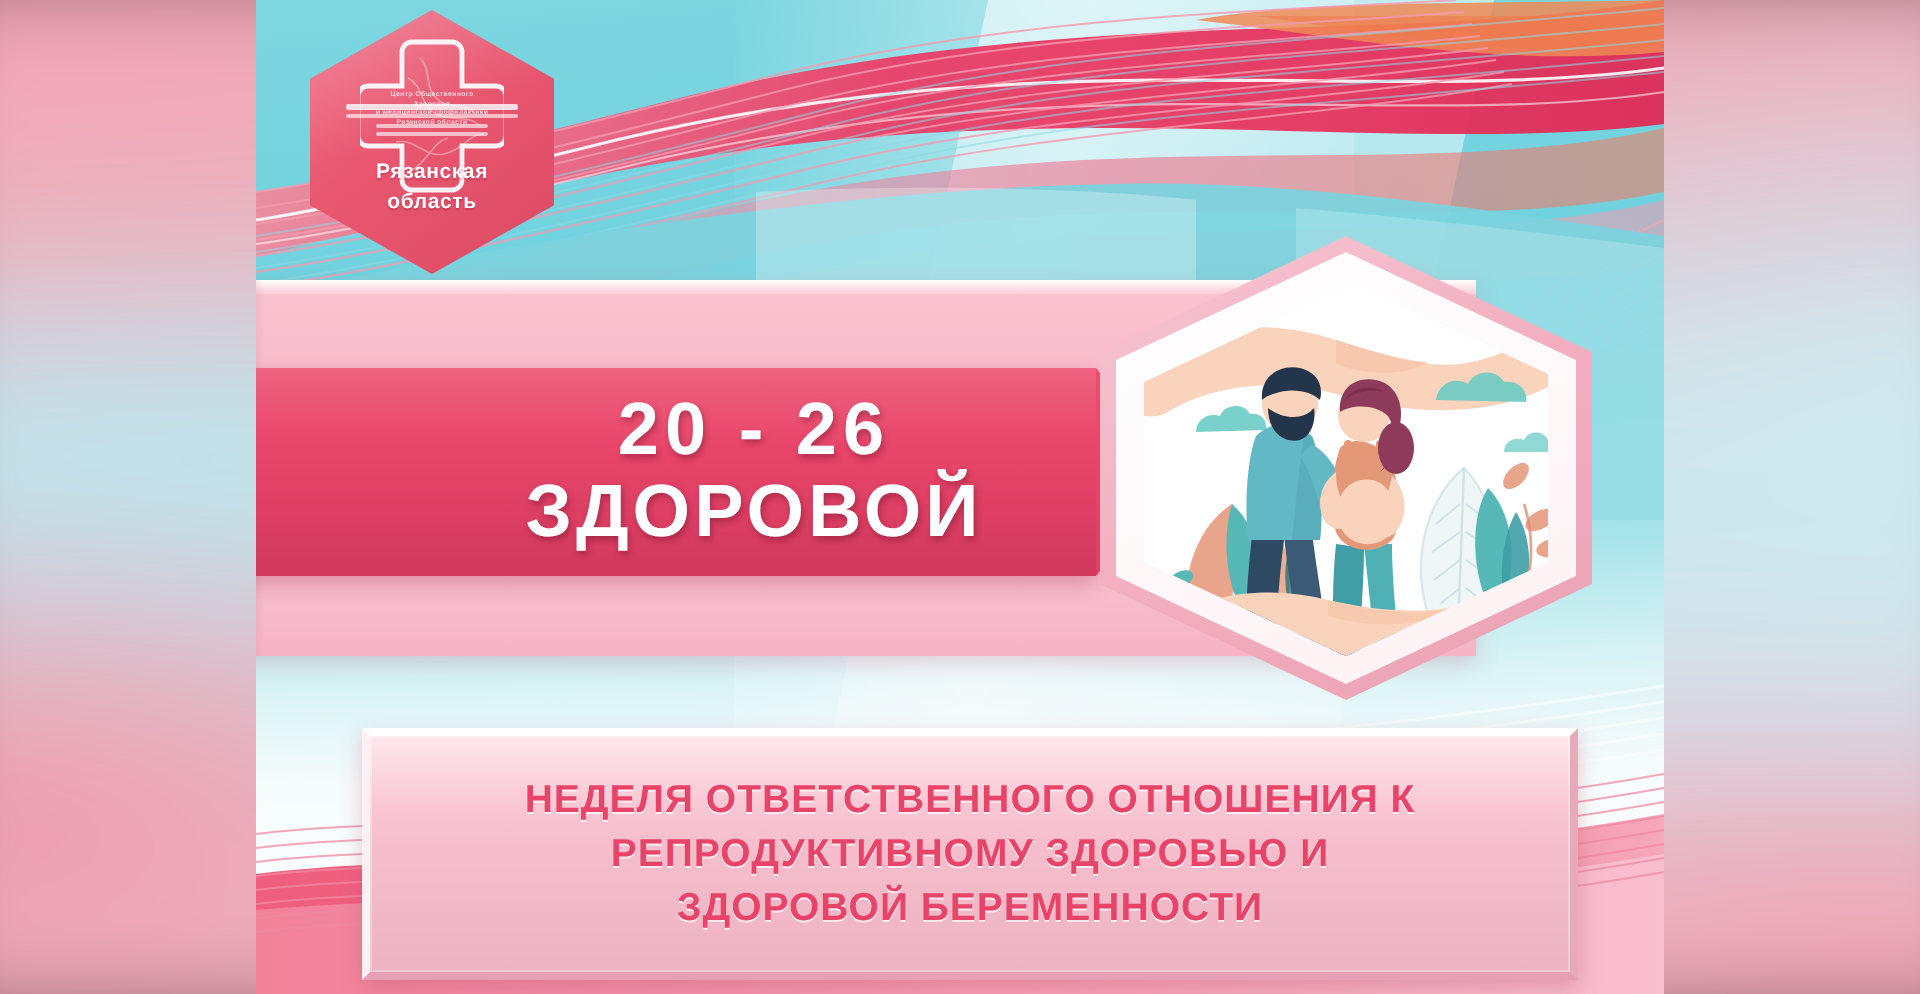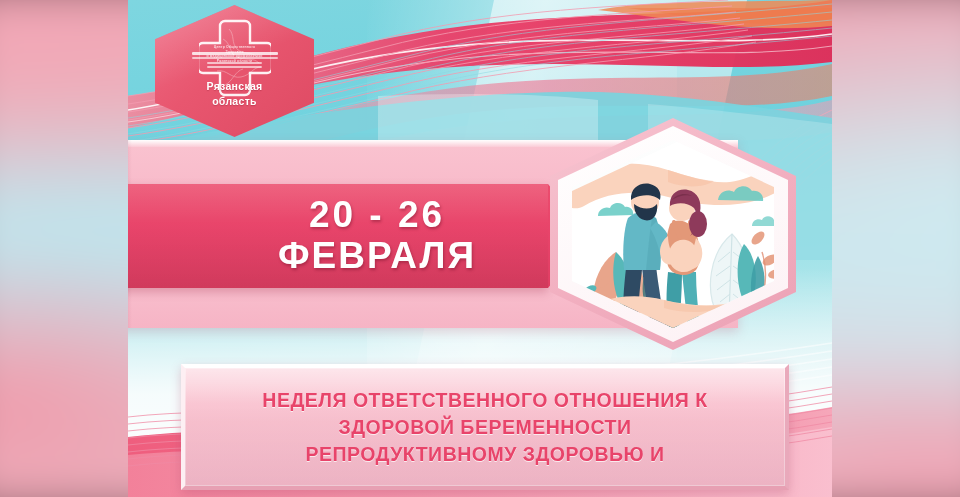--- a/index.html
+++ b/index.html
@@ -55,21 +55,21 @@
 
   
   .sweep-wrap{position:absolute;left:0;bottom:0;width:100%;height:230px;overflow:hidden;}
 
   
   .logo-hex{
     position:absolute;left:27px;top:5px;width:122px;height:132px;
     background:linear-gradient(140deg,#ef6a83 0%,#e8566f 45%,#de4a63 100%);
     clip-path:polygon(50% 0%,100% 26%,100% 74%,50% 100%,0% 74%,0% 26%);
     box-shadow:0 3px 8px rgba(150,40,60,.35);
-    display:flex;flex-direction:column;align-items:center;padding-left:37px;
+    display:flex;flex-direction:column;align-items:center;
   }
   .logo-hex .shine{
     position:absolute;inset:0;
     background:linear-gradient(160deg,rgba(255,255,255,.22) 0%,rgba(255,255,255,0) 45%);
     clip-path:polygon(50% 0%,100% 26%,100% 74%,50% 100%,0% 74%,0% 26%);
   }
   .logo-cross{position:absolute;left:50%;top:14px;transform:translateX(-50%);}
   .logo-lines{position:absolute;left:50%;top:44px;transform:translateX(-50%);width:86px;}
   .logo-lines .ln{height:2px;background:rgba(255,255,255,.62);margin:2.6px 0;border-radius:1px;}
   .logo-lines .ln.t{height:3px;background:rgba(255,255,255,.80);}
@@ -310,21 +310,21 @@
     <div class="band-light">
       <div class="top-edge"></div>
       <div class="fold"></div>
     </div>
     <div class="band-dark">
       <div class="sheen"></div>
     </div>
     <div class="band-dark-tip"></div>
     <div class="date-text">
       <div class="date-range">20 - 26</div>
-      <div class="date-month">ФЕВРАЛЯ</div>
+      <div class="date-month">ЗДОРОВОЙ</div>
     </div>
 
     <div class="ill-hex-outer">
       <div class="ill-hex-mid">
         <div class="ill-hex-inner">
           <svg width="218" height="204" viewBox="0 0 218 204" preserveAspectRatio="xMidYMid meet">
             <defs>
               <clipPath id="hexclip">
                 <polygon points="109,0 218,51 218,153 109,204 0,153 0,51"></polygon>
               </clipPath>
@@ -444,19 +444,19 @@
             </g>
           </svg>
         </div>
       </div>
     </div>
 
     <div class="bottom-banner">
       <div class="bevel"></div>
       <div class="bottom-text">
         <div>НЕДЕЛЯ ОТВЕТСТВЕННОГО ОТНОШЕНИЯ К</div>
+        <div>РЕПРОДУКТИВНОМУ ЗДОРОВЬЮ И</div>
         <div>ЗДОРОВОЙ БЕРЕМЕННОСТИ</div>
-        <div>РЕПРОДУКТИВНОМУ ЗДОРОВЬЮ И</div>
       </div>
     </div>
 
   </div>
 </div>
 
 </body></html>

